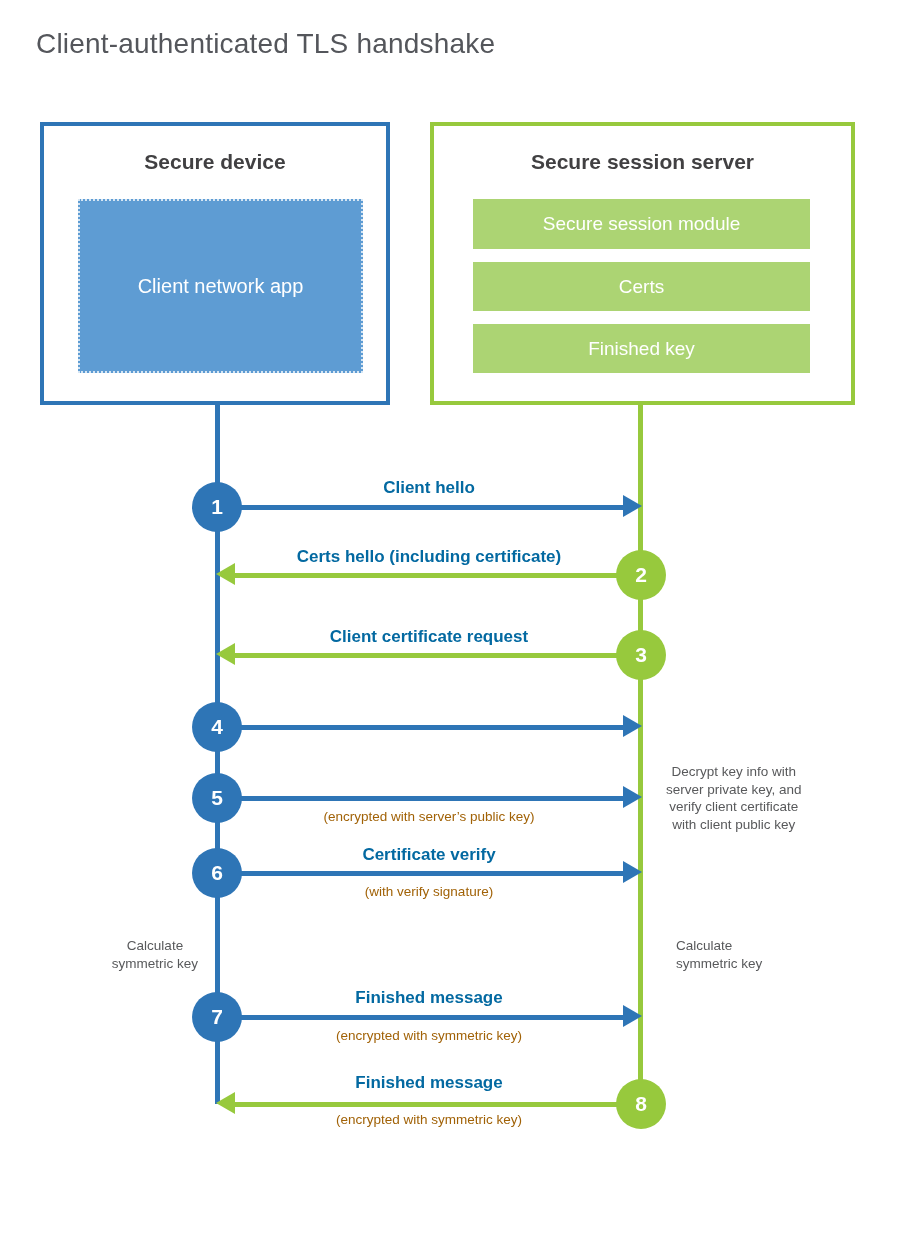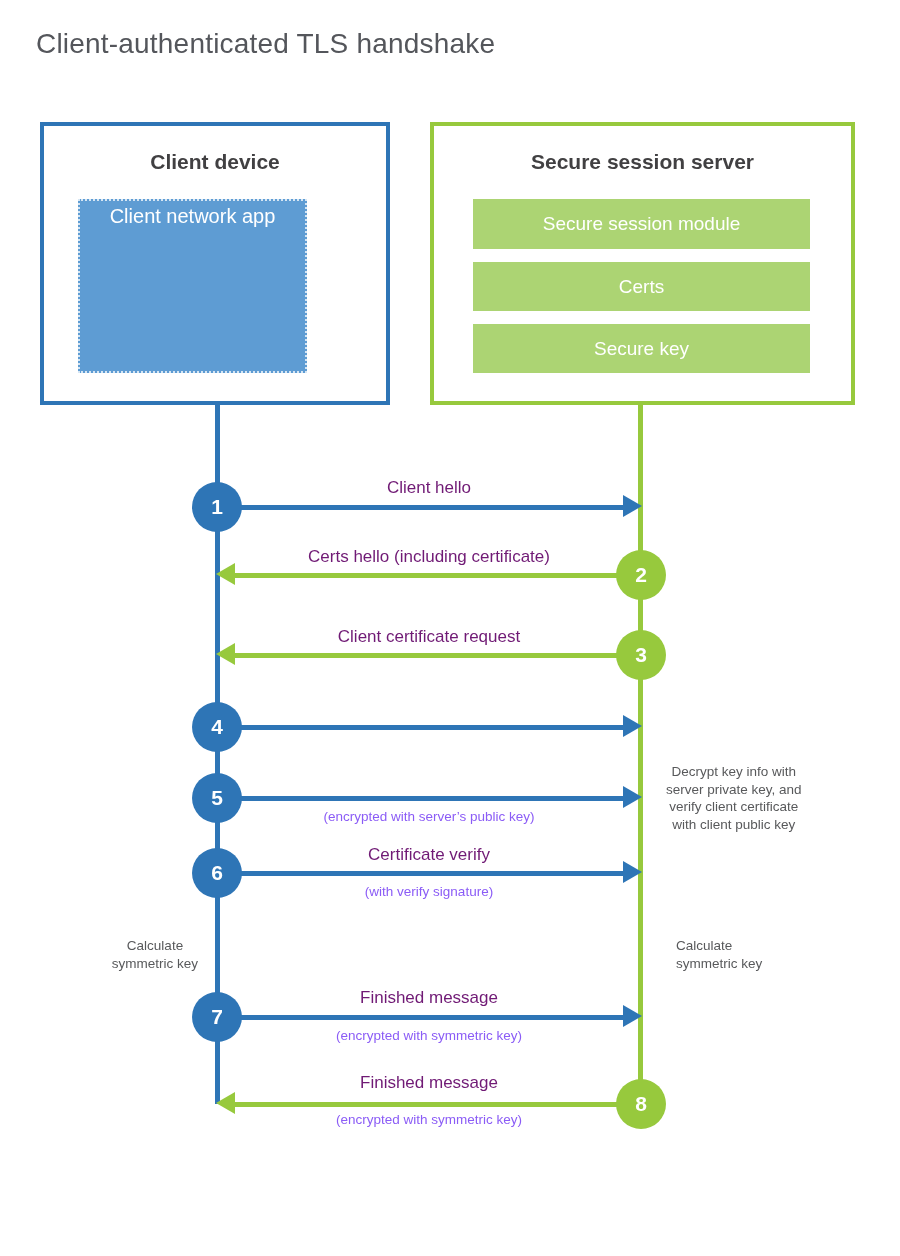--- a/index.html
+++ b/index.html
@@ -14,23 +14,23 @@
   
   .actor-box { position:absolute; top:122px; height:283px; background:#ffffff; }
   .client-box { left:40px;  width:350px; border:4px solid #2e75b6; }
   .server-box { left:430px; width:425px; border:4px solid #97c93d; }
   .box-title {
     margin-top:24px; text-align:center;
     font-size:21px; font-weight:bold; color:#414042;
   }
 
   .client-app {
-    position:absolute; left:78px; top:199px; width:229px; height:174px;
+    position:absolute; left:78px; top:199px; width:285px; height:174px;
     background:#5e9cd3; border:2px dotted rgba(255,255,255,0.75);
-    display:flex; justify-content:center;
+    display:flex; align-items:center; justify-content:center;
   }
   .client-app span {
     color:#ffffff; font-size:20px; text-align:center; line-height:1.5;
     max-width:175px; display:inline-block;
   }
 
   .server-bar {
     position:absolute; left:473px; width:337px; height:50px;
     background:#acd473; color:#ffffff; font-size:19px;
     display:flex; align-items:center; justify-content:center;
@@ -59,55 +59,55 @@
     position:absolute; width:50px; height:50px; border-radius:50%;
     display:flex; align-items:center; justify-content:center;
     color:#ffffff; font-size:21px; font-weight:bold;
   }
   .circle.blue  { background:#2e75b6; }
   .circle.green { background:#97c93d; }
 
   
   .msg-label {
     position:absolute; left:240px; width:378px; text-align:center;
-    font-size:17px; color:#701a75;
+    font-size:17px; color:#0369a1;font-weight:bold;
   }
   .msg-sub {
     position:absolute; left:240px; width:378px; text-align:center;
-    font-size:13.5px; color:#8b5cf6;
+    font-size:13.5px; color:#a16207;
   }
 
   
   .note {
     position:absolute; font-size:13.5px; color:#58595b; line-height:17.5px;
   }
   .note-decrypt { left:666px; top:763px; text-align:center; }
   .note-calc-left  { left:85px; top:937px; width:140px; text-align:center; line-height:18px; }
   .note-calc-right { left:676px; top:937px; width:140px; text-align:left; line-height:18px; }
 </style>
 </head>
 <body>
 
 <div class="canvas">
 
   <div class="diagram-title">Client-authenticated TLS handshake</div>
 
   <div class="actor-box client-box">
-    <div class="box-title">Client device</div>
+    <div class="box-title">Secure device</div>
   </div>
   <div class="client-app">
     <span>Client network app</span>
   </div>
 
   <div class="actor-box server-box">
     <div class="box-title">Secure session server</div>
   </div>
   <div class="server-bar bar-2">Certs</div>
   <div class="server-bar bar-1">Secure session module</div>
-  <div class="server-bar bar-3">Secure key</div>
+  <div class="server-bar bar-3">Finished key</div>
 
   <div class="vline blue"></div>
   <div class="vline green"></div>
 
   <div class="msg-label" style="top:478px">Client hello</div>
   <div class="arrow right" style="top:507px">
       <i class="shaft"></i>
       <i class="head"></i>
     </div>
   <div class="circle blue" style="left:192px; top:482px">

